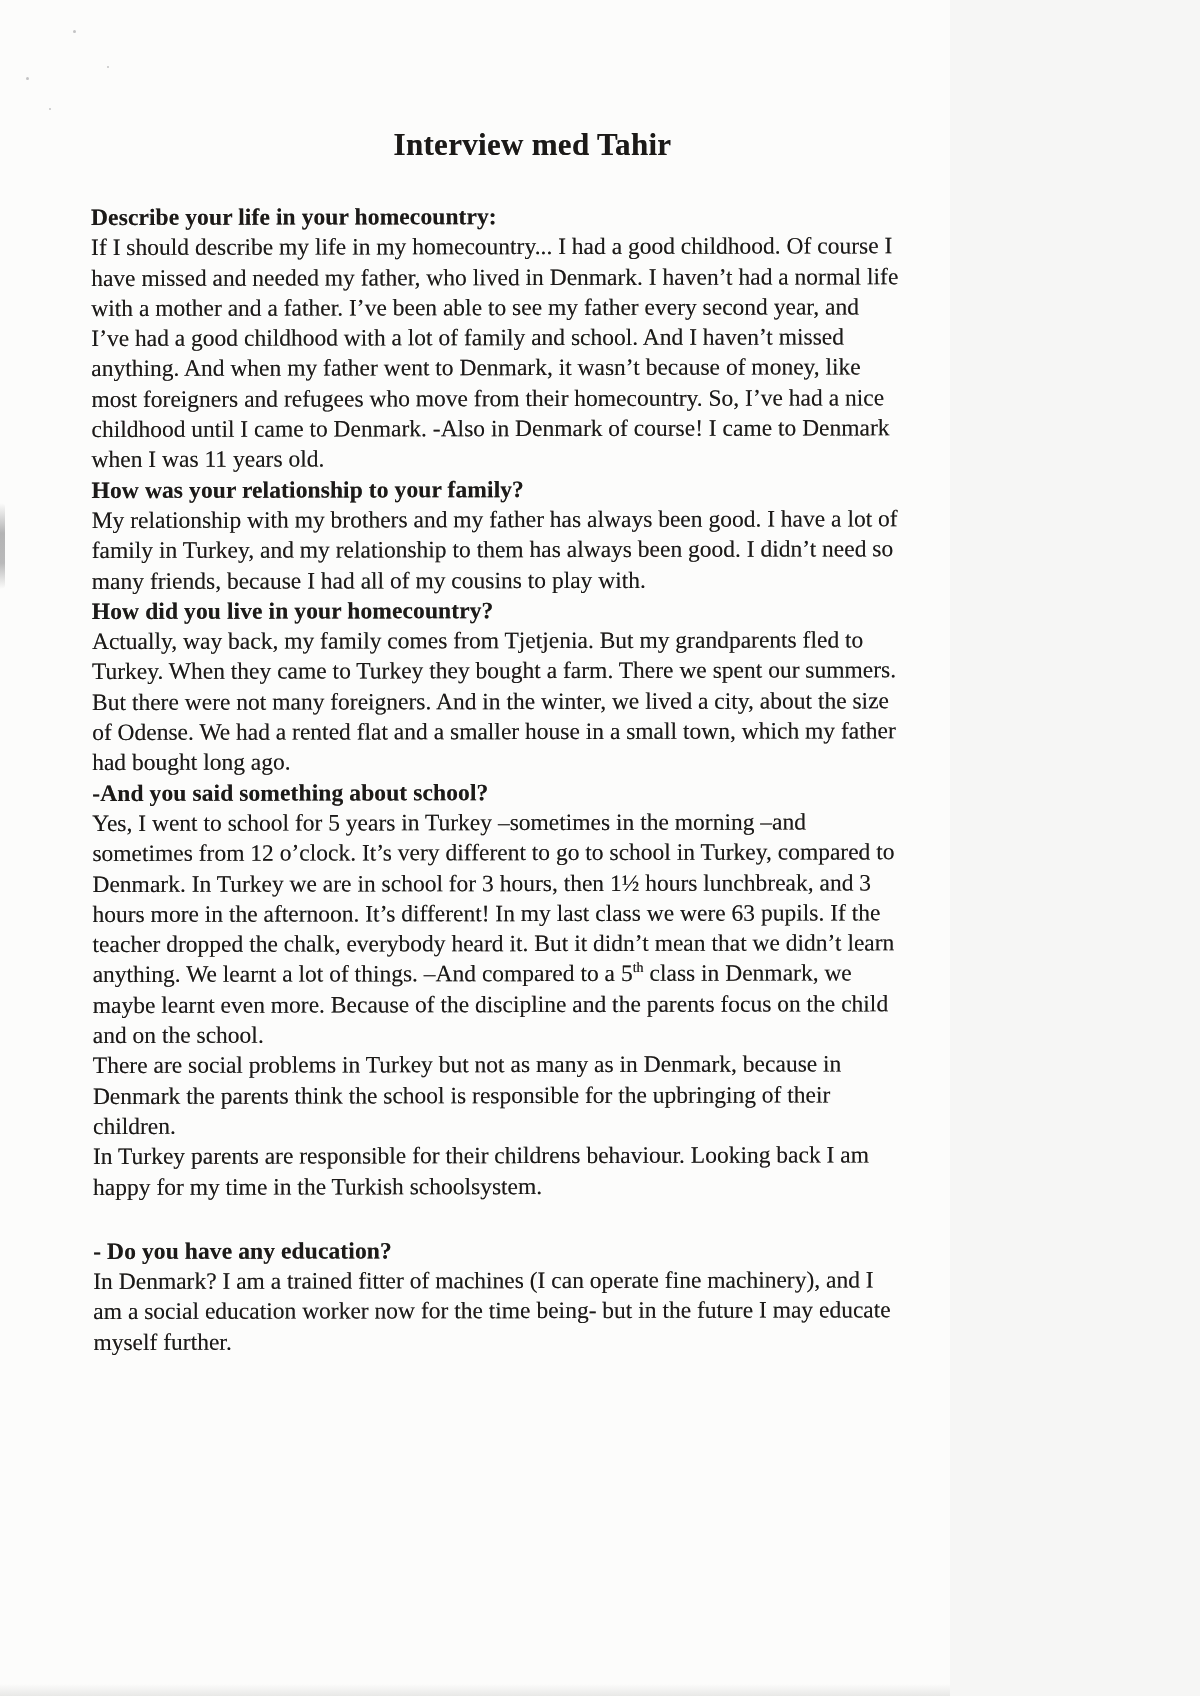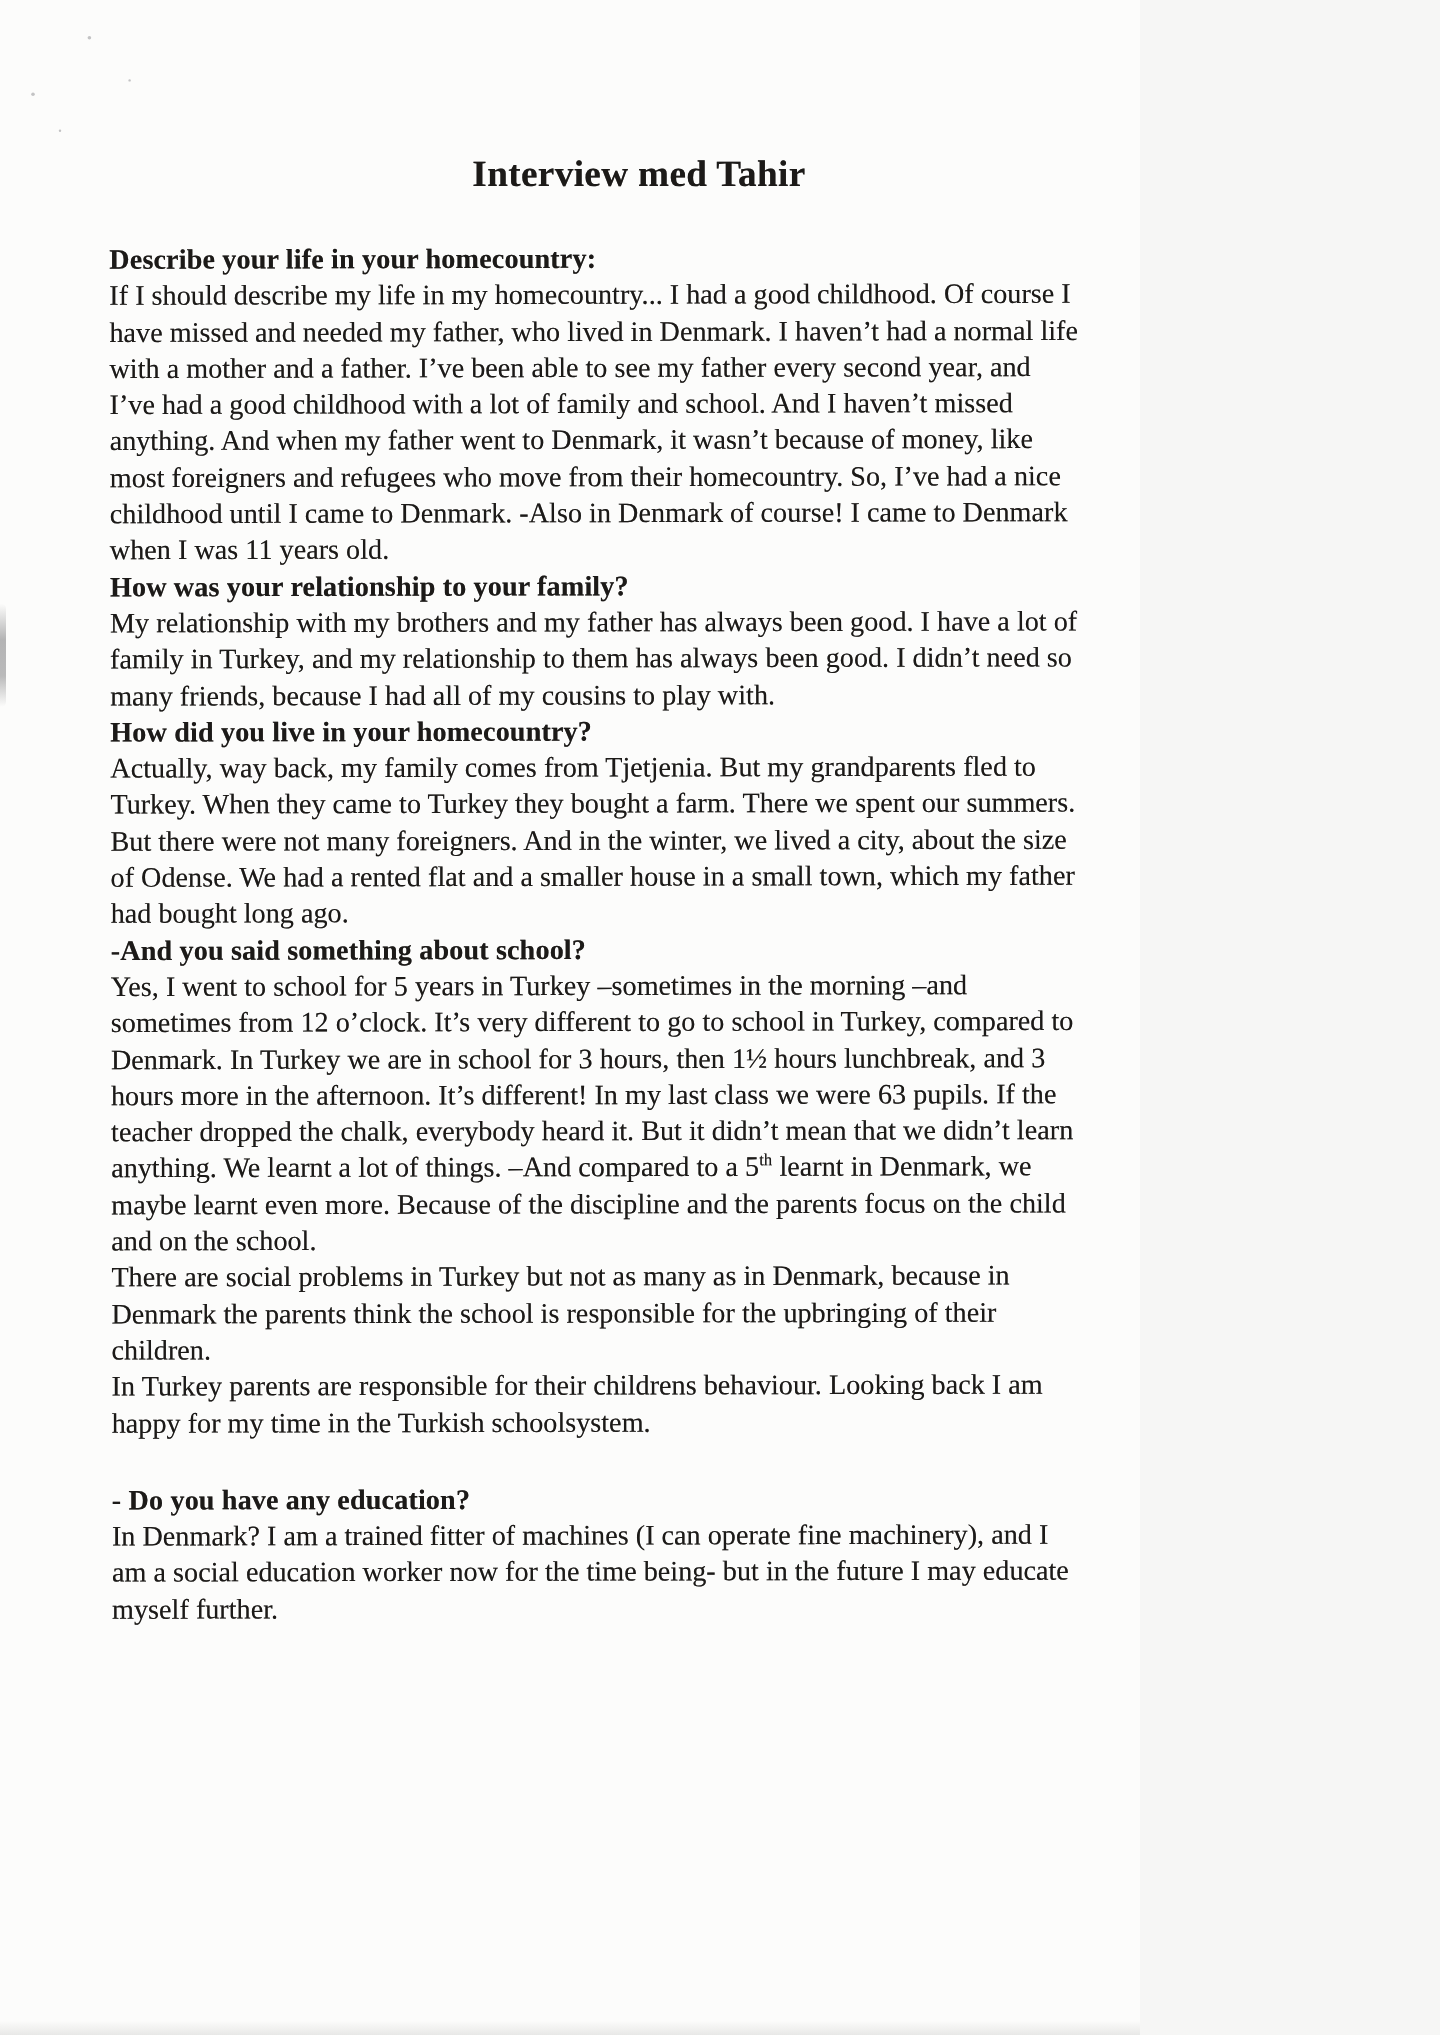--- a/index.html
+++ b/index.html
@@ -123,21 +123,21 @@
         <div class="line">of Odense. We had a rented flat and a smaller house in a small town, which my father</div>
         <div class="line">had bought long ago.</div>
       </div>
       <div class="heading">-And you said something about school?</div>
       <div class="paragraph">
         <div class="line">Yes, I went to school for 5 years in Turkey –sometimes in the morning –and</div>
         <div class="line">sometimes from 12 o’clock. It’s very different to go to school in Turkey, compared to</div>
         <div class="line">Denmark. In Turkey we are in school for 3 hours, then 1½ hours lunchbreak, and 3</div>
         <div class="line">hours more in the afternoon. It’s different! In my last class we were 63 pupils. If the</div>
         <div class="line">teacher dropped the chalk, everybody heard it. But it didn’t mean that we didn’t learn</div>
-        <div class="line"><span>anything. We learnt a lot of things. –And compared to a 5</span><sup>th</sup><span> learnt in Denmark, we</span></div>
+        <div class="line"><span>anything. We learnt a lot of things. –And compared to a 5</span><sup>th</sup><span> class in Denmark, we</span></div>
         <div class="line">maybe learnt even more. Because of the discipline and the parents focus on the child</div>
         <div class="line">and on the school.</div>
       </div>
       <div class="paragraph">
         <div class="line">There are social problems in Turkey but not as many as in Denmark, because in</div>
         <div class="line">Denmark the parents think the school is responsible for the upbringing of their</div>
         <div class="line">children.</div>
       </div>
       <div class="paragraph">
         <div class="line">In Turkey parents are responsible for their childrens behaviour. Looking back I am</div>

